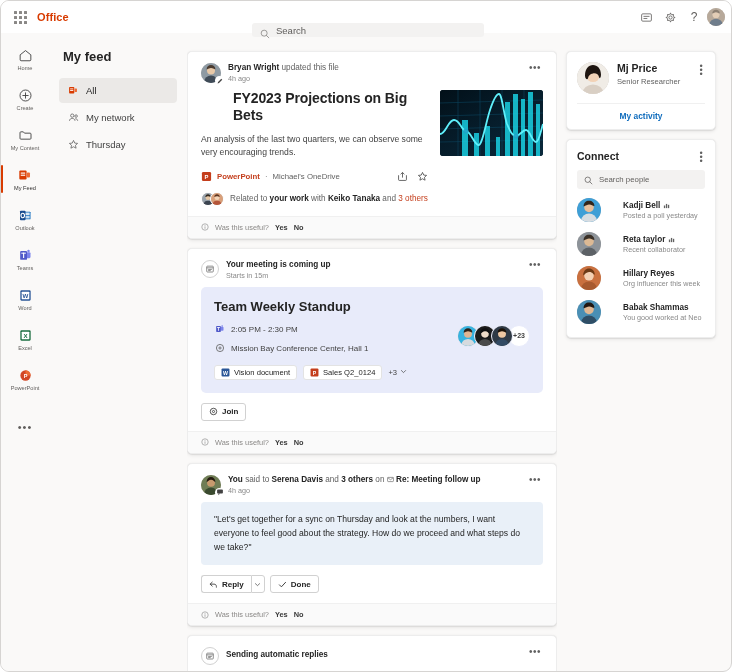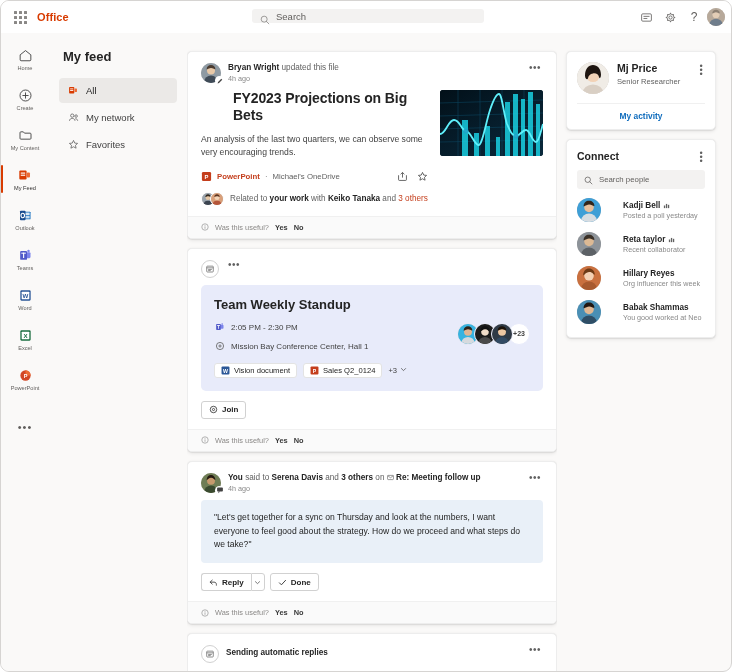--- a/index.html
+++ b/index.html
@@ -29,21 +29,21 @@
     width: 30px; height: 30px; margin-left: 4px;
     display: flex; align-items: center; justify-content: center;
   }
   .waffle-grid { display: grid; grid-template-columns: repeat(3,3px); gap: 2px; }
   .waffle-grid i { width: 3px; height: 3px; background: #8a8886; border-radius: 0.5px; display:block; }
   .brand {
     font-size: 11px; font-weight: 600; color: #d83b01;
     margin-left: 2px; letter-spacing: .1px;
   }
   .searchwrap {
-    position: absolute; left: 251px; top: 8px;
+    position: absolute; left: 251px; top: 22px;
     width: 232px; height: 14px;
   }
   .searchbox {
     width: 100%; height: 100%;
     background: #f3f2f1; border-radius: 3px;
     display: flex; align-items: center; padding: 0 8px; gap: 6px;
     border: none;
   }
   .searchbox .sicon { width: 10px; height: 10px; flex: 0 0 auto; opacity: .7; }
   .searchbox input {
@@ -495,21 +495,21 @@
       </span>
       <span>My network</span>
     </div>
 
     <div class="navitem">
       <span class="nico">
         <svg viewBox="0 0 14 14" width="11" height="11">
             <path d="M7 1.8 8.6 5.2l3.6.4-2.7 2.5.8 3.6L7 9.9l-3.3 1.8.8-3.6L1.8 5.6l3.6-.4z" fill="none" stroke="#616161" stroke-width="1" stroke-linejoin="round"></path>
           </svg>
       </span>
-      <span>Favorites</span>
+      <span>Thursday</span>
     </div>
   </div>
 
   <div class="feed">
 
     <div class="card">
       <div class="card-inner">
         <div class="card-head">
           <div class="head-av">
             <div class="avatar av20">
@@ -642,20 +642,24 @@
       <div class="card-inner">
         <div class="card-head">
           <span class="ring-icon">
             <svg viewBox="0 0 14 14" width="10" height="10" fill="none" stroke="#616161" stroke-width="1">
                 <rect x="2.4" y="3" width="9.2" height="8.2" rx="1"></rect>
                 <line x1="2.4" y1="5.4" x2="11.6" y2="5.4"></line>
                 <line x1="4.4" y1="7.6" x2="9.6" y2="7.6"></line>
                 <line x1="4.4" y1="9.2" x2="8" y2="9.2"></line>
               </svg>
           </span>
+          <div class="head-txt">
+            <div class="head-line"><b>Your meeting is coming up</b></div>
+            <div class="head-time">Starts in 15m</div>
+          </div>
           <div class="more-dots">•••</div>
         </div>
 
         <div class="meetbox">
           <div class="meet-title">Team Weekly Standup</div>
 
           <div class="meet-row">
             <span class="mi">
               <svg viewBox="0 0 12 12" width="10" height="10">
                 <rect x="6.6" y="3.4" width="3.6" height="4.8" rx="1" fill="#7b83eb"></rect>

